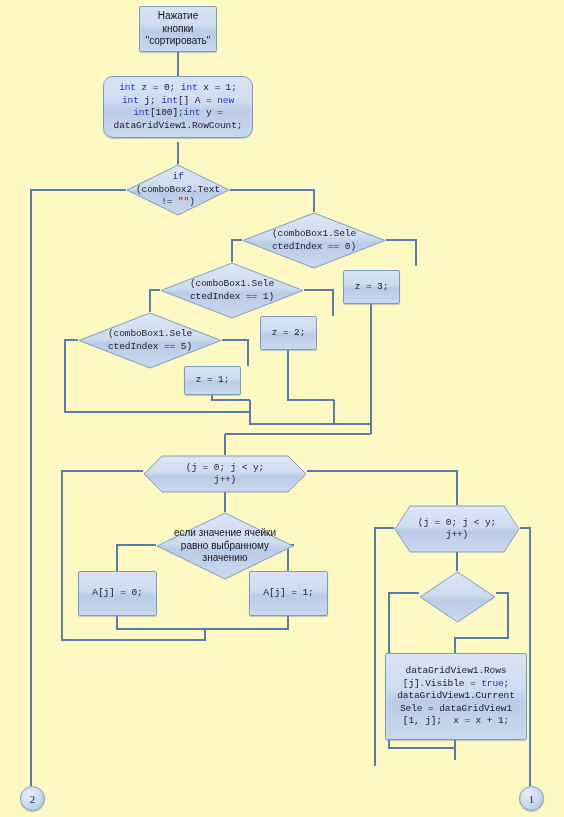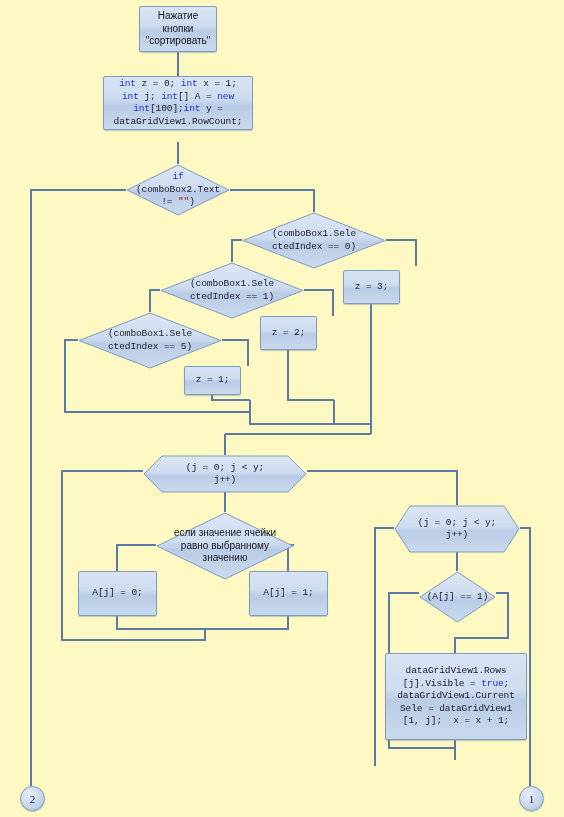--- a/index.html
+++ b/index.html
@@ -104,21 +104,21 @@
   </svg>
 
   <div class="node rect sans" style="left:139px;top:6px;width:78px;height:46px;border-radius:2px;">
     <div>
       <div>Нажатие</div>
       <div>кнопки</div>
       <div>"сортировать"</div>
     </div>
   </div>
 
-  <div class="node rect mono" style="left:103px;top:76px;width:150px;height:54px;border-radius:2px;">
+  <div class="node rect mono" style="left:103px;top:76px;width:150px;height:62px;border-radius:10px;">
     <div>
       <div>
         <span class="kw">int</span> z = 0; <span class="kw">int</span> x = 1;
       </div>
       <div>
         <span class="kw">int</span> j; <span class="kw">int</span>[] A = <span class="kw">new</span>
       </div>
       <div>
         <span class="kw">int</span>[100];<span class="kw">int</span> y =
       </div>
@@ -222,23 +222,20 @@
   <div class="shape-txt mono" style="left:394px;top:505px;width:126px;height:48px;">
     <div>
       <div>(j = 0; j &lt; y;</div>
       <div>j++)</div>
     </div>
   </div>
 
   <svg class="shape-svg" style="left:419px;top:571px;" width="77" height="52">
     <polygon points="38.5,1 76,26 38.5,51 1,26" fill="url(#gd1)" stroke="#7d9cc0" stroke-width="1"></polygon>
   </svg>
-  <div class="shape-txt mono" style="left:408px;top:571px;width:99px;height:52px;">
-    <div>(A[j] == 1)</div>
-  </div>
 
   <div class="node rect mono" style="left:385px;top:653px;width:142px;height:87px;border-radius:2px;">
     <div>
       <div>dataGridView1.Rows</div>
       <div>[j].Visible = <span class="kw">true</span>;</div>
       <div>dataGridView1.Current</div>
       <div>Sele = dataGridView1</div>
       <div>[1, j];&nbsp; x = x + 1;</div>
     </div>
   </div>

